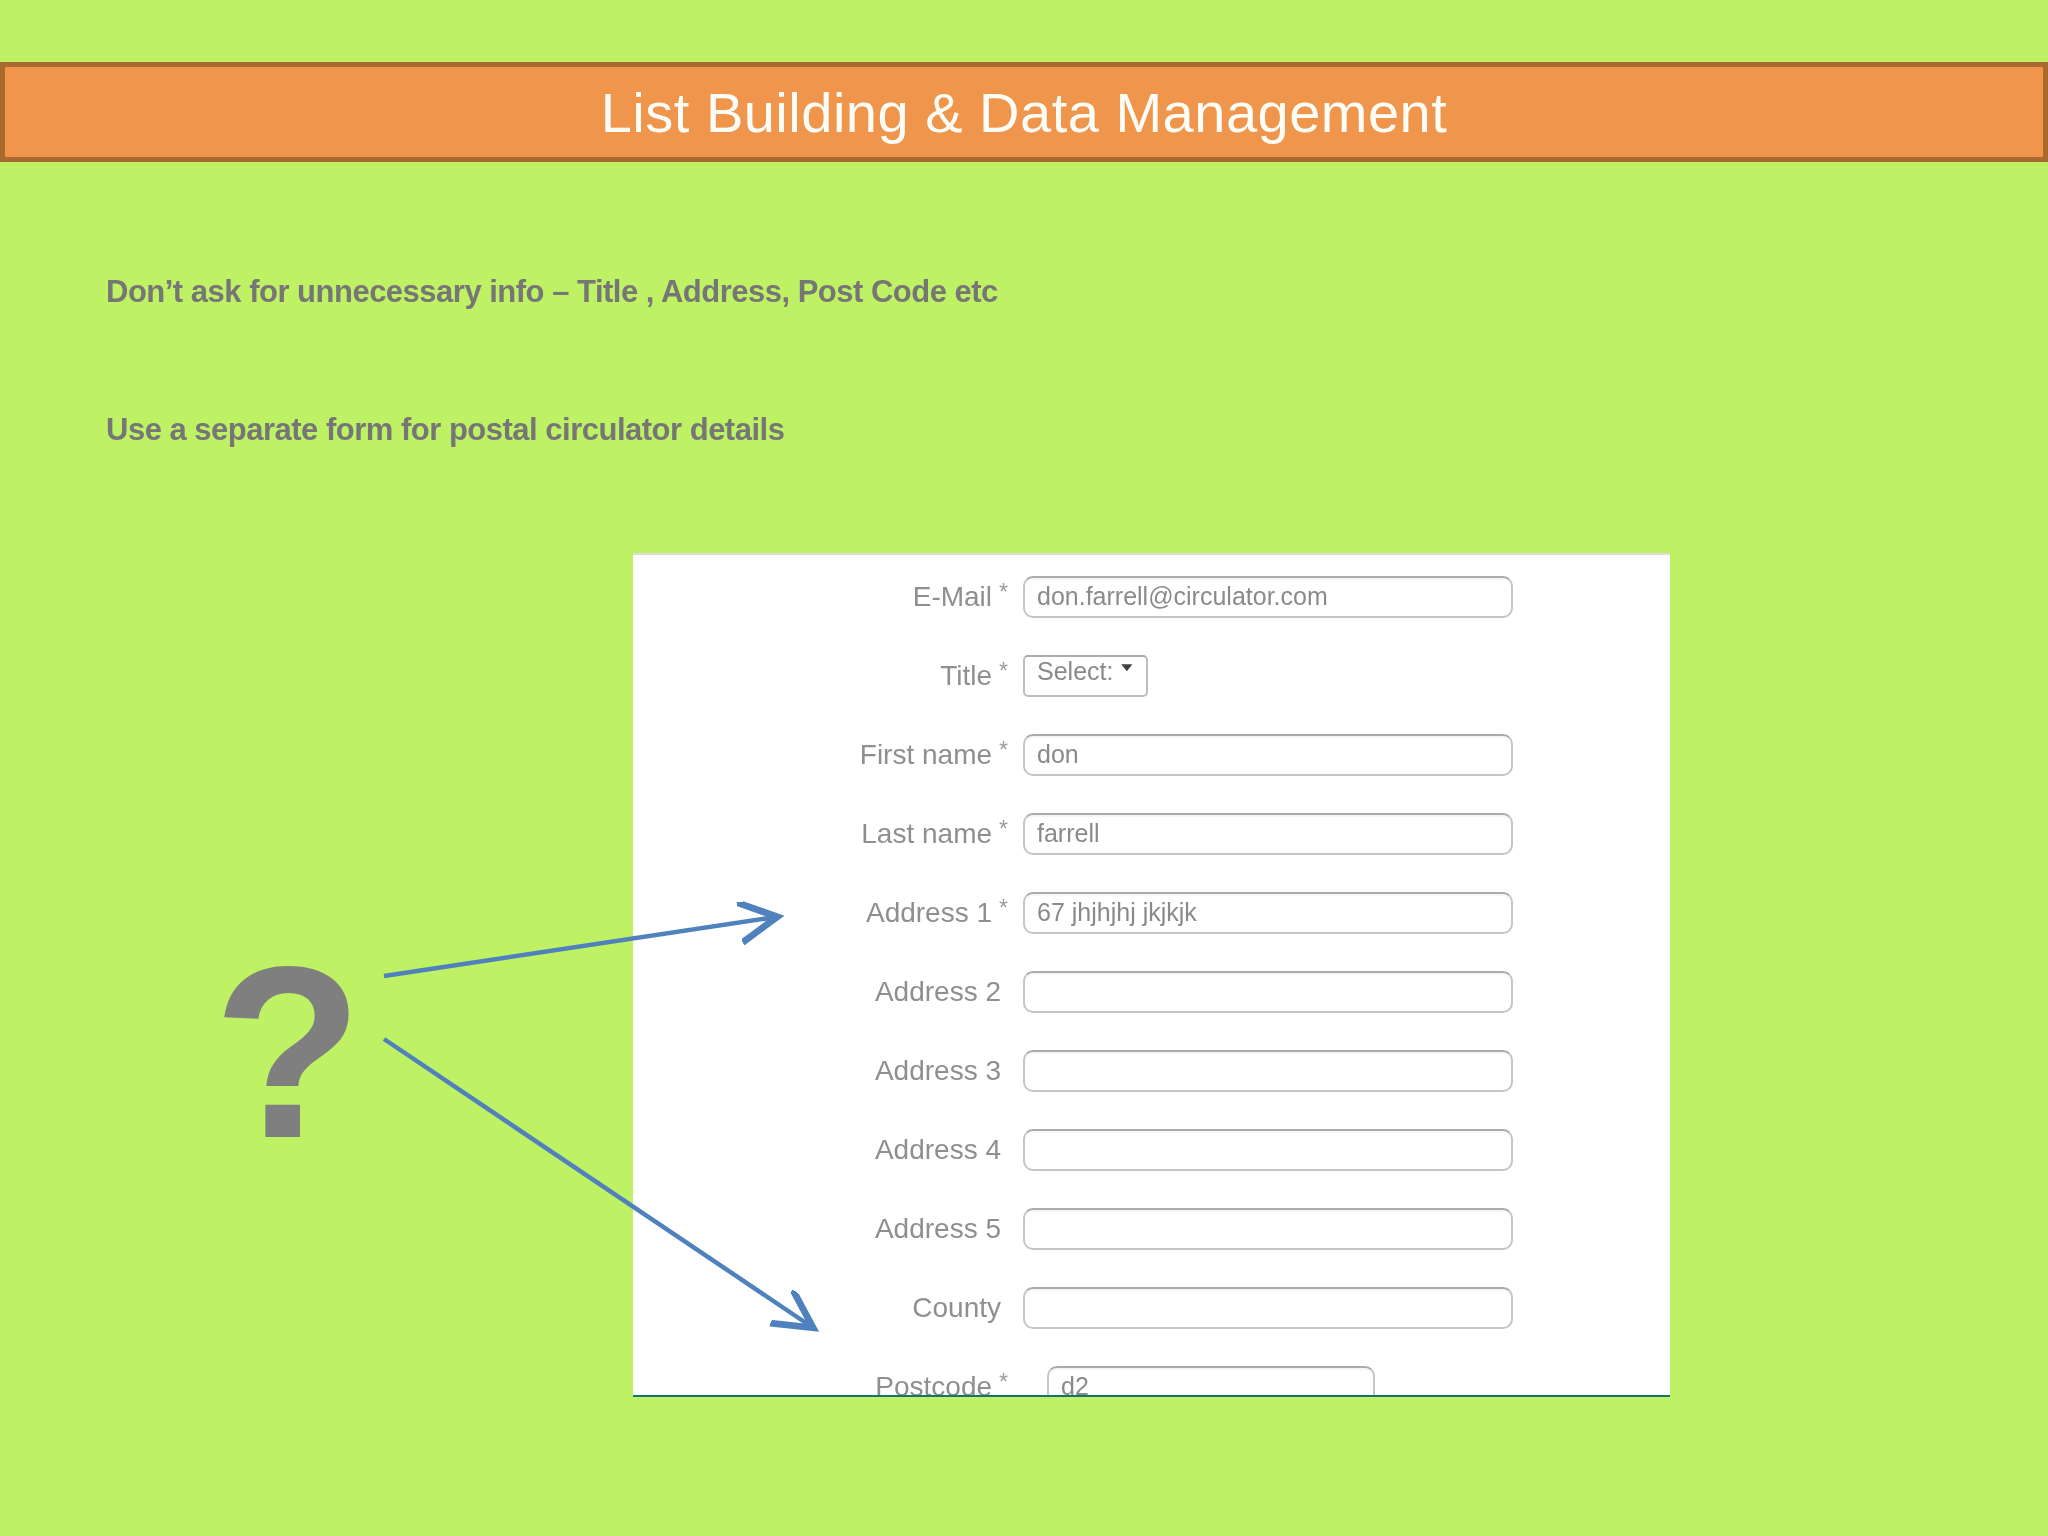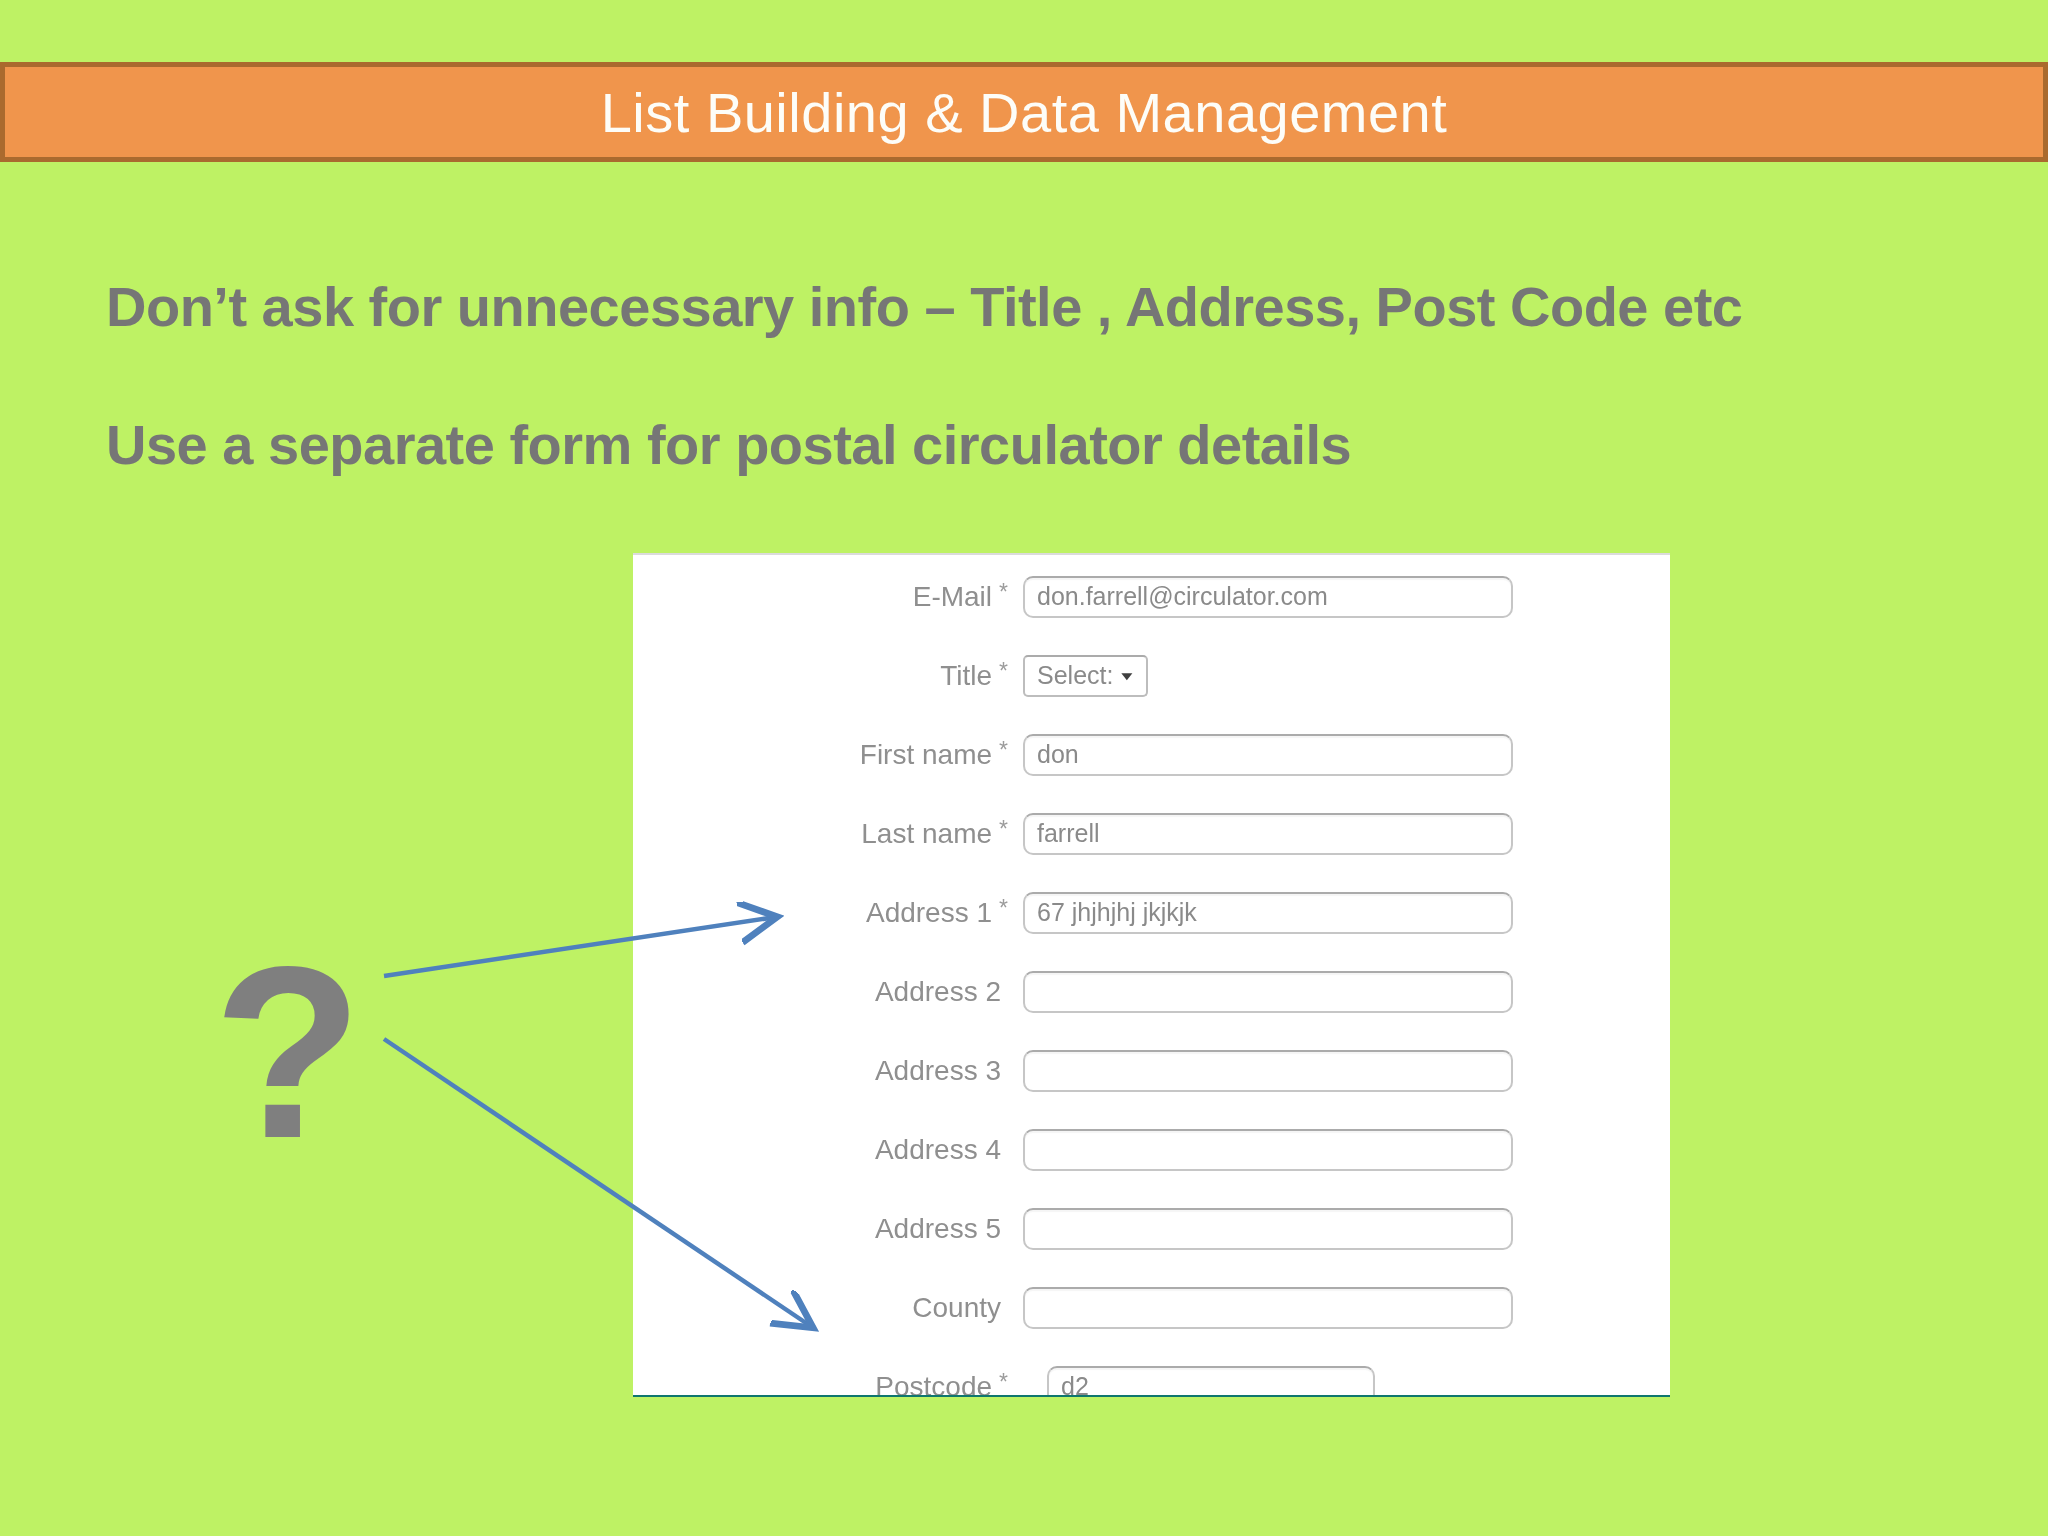--- a/index.html
+++ b/index.html
@@ -33,21 +33,21 @@
     color:#FDFDF8;
     font-size:56px;
     letter-spacing:0.5px;
     white-space:nowrap;
   }
 
   
   .bullet{
     position:absolute;left:106px;
     color:var(--bullet-text);
-    font-size:56px;font-weight:bold;
+    font-size:31px;font-weight:bold;
     letter-spacing:-0.5px;
     white-space:nowrap;
   }
   .bullet.b1{top:274px;}
   .bullet.b2{top:412px;}
 
   
   .qmark{
     position:absolute;left:213px;top:912px;
     color:var(--question-mark);
@@ -99,21 +99,21 @@
     outline:none;
   }
   .field-input.narrow{width:300px;margin-left:24px;}
   .select-box{
     width:97px;height:38px;
     border:2px solid #BDBDBD;
     border-top-color:#ABABAB;
     border-radius:5px;
     padding:0 12px;
     background:#ffffff;
-    display:flex;align-items:center;justify-content:space-between;
+    display:flex;justify-content:space-between;
     cursor:default;
   }
   .select-text{font-size:25px;color:var(--input-text);}
   .caret{
     font-size:14px;color:#3F3F3F;
     transform:scaleX(1.35) scaleY(0.85);
   }
 </style>
 </head>
 <body>

